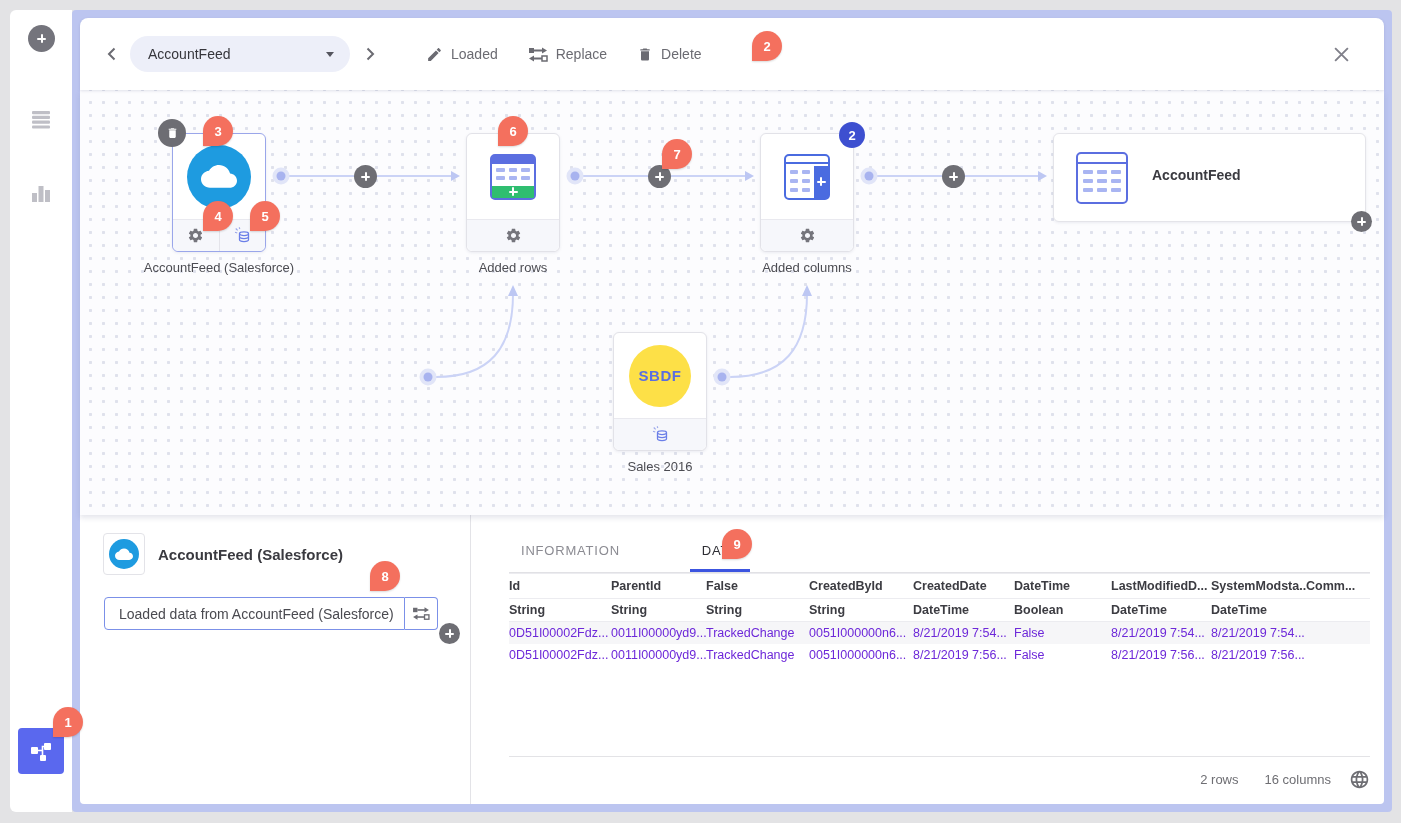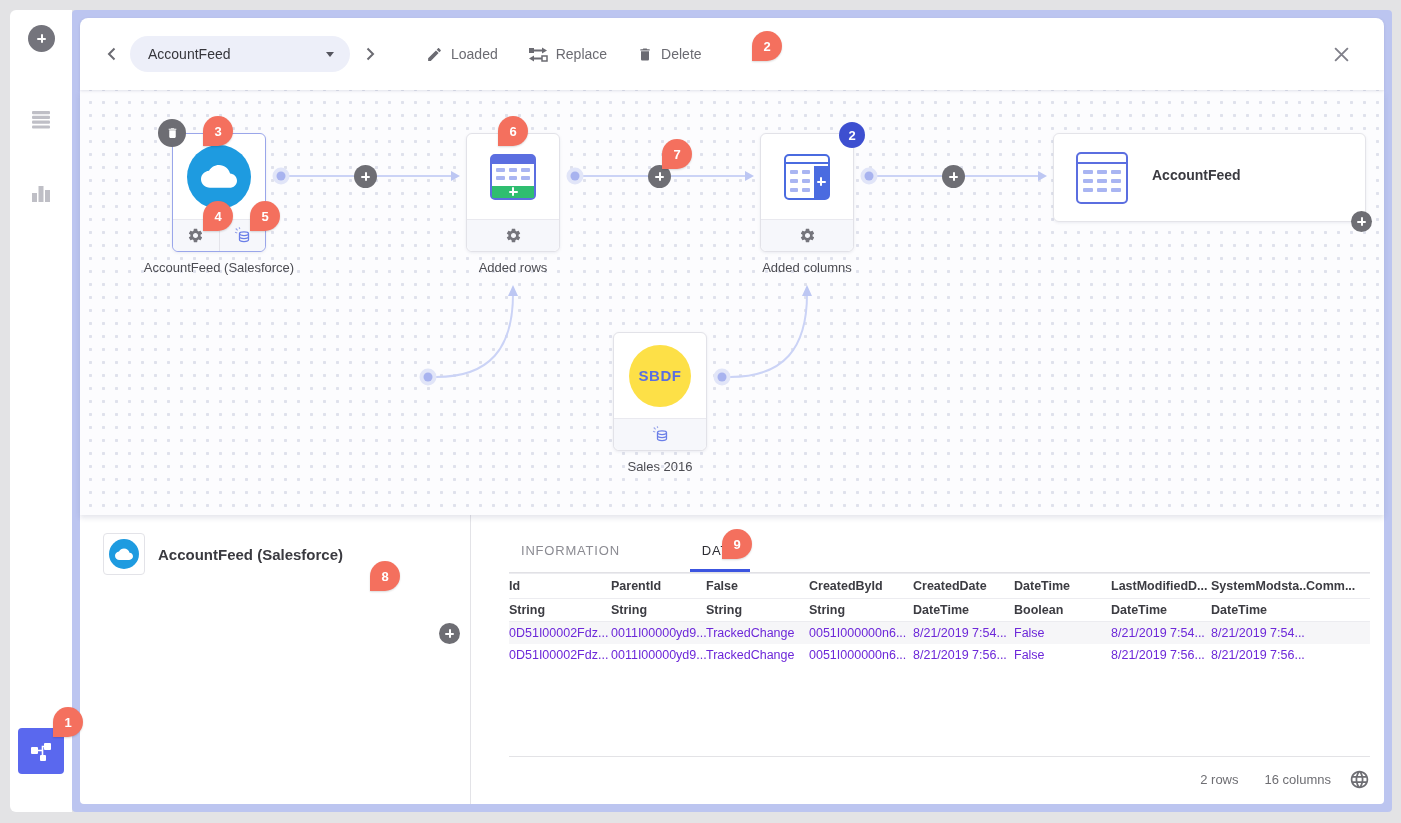--- a/index.html
+++ b/index.html
@@ -399,20 +399,35 @@
       <section class="left-panel">
         <div class="lp-head">
           <div class="lp-ic">
             <div class="bc">
               <svg width="18" height="13" viewBox="0 0 24 16">
                 <path fill="#fff" d="M19.35 6.04C18.67 2.59 15.64 0 12 0 9.11 0 6.6 1.64 5.35 4.04 2.34 4.36 0 6.91 0 10c0 3.31 2.69 6 6 6h13c2.76 0 5-2.24 5-5 0-2.64-2.05-4.78-4.65-4.96z" transform="scale(1,0.95)"></path>
               </svg>
             </div>
           </div>
           <span class="lp-title">AccountFeed (Salesforce)</span>
+        </div>
+        <div class="op-row">
+          <div class="op-input">
+            <span>Loaded data from AccountFeed (Salesforce)</span>
+          </div>
+          <button class="op-swap">
+            <svg width="18" height="15" viewBox="0 0 20 17">
+              <rect x="1" y="2" width="5" height="5" fill="#6b6b72"></rect>
+              <path d="M6 4.5h9" stroke="#6b6b72" stroke-width="1.8" fill="none"></path>
+              <polygon points="14,1.5 19,4.5 14,7.5" fill="#6b6b72"></polygon>
+              <rect x="14" y="10" width="5" height="5" fill="none" stroke="#6b6b72" stroke-width="1.5"></rect>
+              <path d="M5 12.5h9" stroke="#6b6b72" stroke-width="1.8" fill="none"></path>
+              <polygon points="6,9.5 1,12.5 6,15.5" fill="#6b6b72"></polygon>
+            </svg>
+          </button>
         </div>
         <button class="card-plus lp-plus">
             <span class="plus-sm"></span>
           </button>
       </section>
 
       <div class="vdivider"></div>
 
       <section class="right-panel">
         <div class="tabs">

